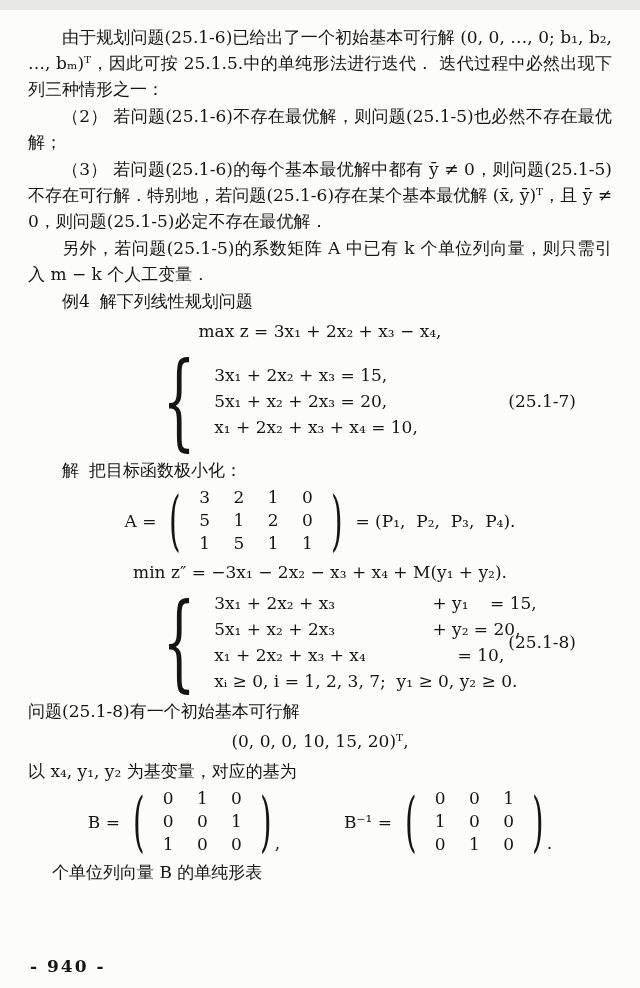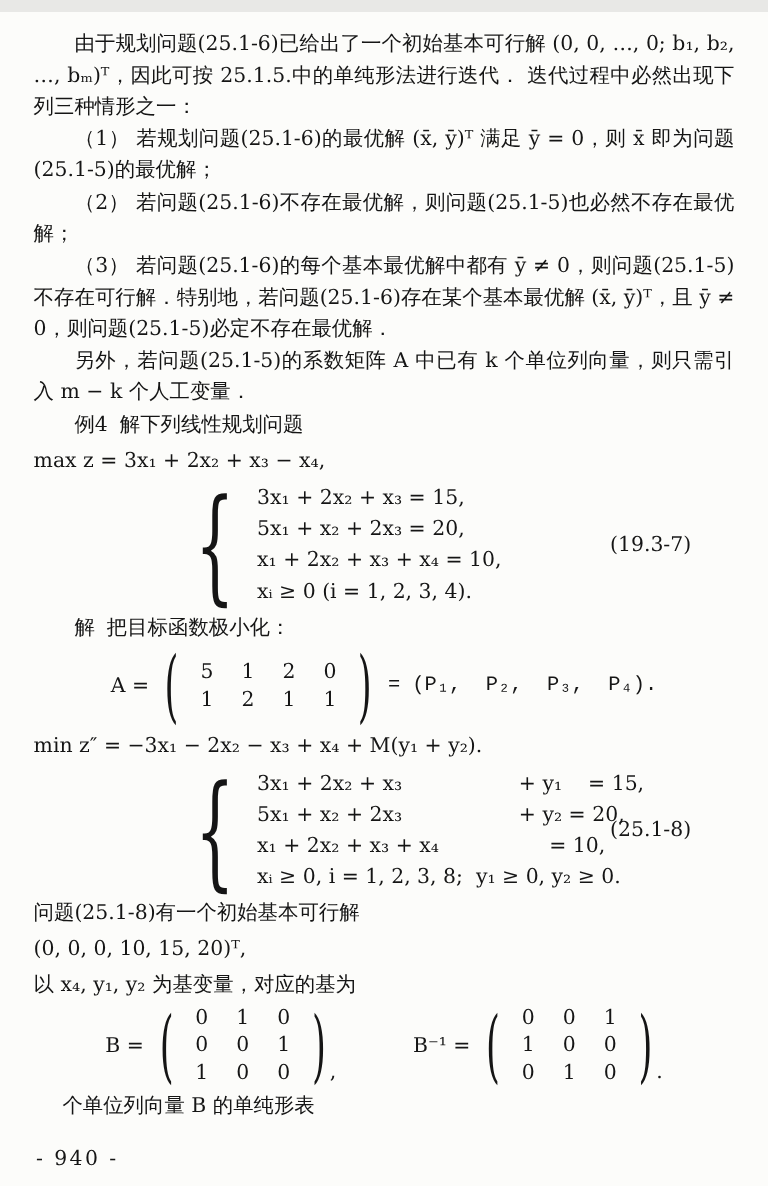--- a/index.html
+++ b/index.html
@@ -11,103 +11,102 @@
     font-family: "DejaVu Serif", "DejaVu Sans", serif;
     font-size: 17px;
     position: relative;
     box-sizing: border-box;
     padding: 14px 28px 0 28px;
     overflow: hidden;
   }
   .para { margin: 0 0 1px 0; line-height: 26px; text-align: justify; }
   .indent { text-indent: 2em; }
   .ex-label { font-weight: normal; margin-right: 10px; }
-  .center { text-align: left; }
+  .center { text-align: center; }
   .eq { line-height: 28px; margin: 3px 0; white-space: pre; }
 
   .system { position: relative; display: flex; align-items: center; margin: 4px 0 4px 118px; }
   .brace {
     font-size: 104px; line-height: 1; display: inline-block;
     transform: scaleX(0.5); transform-origin: center;
     font-weight: 300; margin-right: 2px;
   }
   .syslines { display: flex; flex-direction: column; }
   .eqline { line-height: 26px; white-space: pre; }
   .eq-label { position: absolute; right: 36px; top: 50%; transform: translateY(-50%); white-space: pre; }
 
   .mathrow { display: flex; align-items: center; justify-content: center; margin: 3px 0; line-height: 22px; }
   .mlhs { margin-right: 6px; white-space: pre; }
-  .mrhs { margin-left: 6px; white-space: pre; font-family: Liberation Mono, monospace; }
+  .mrhs { margin-left: 6px; white-space: pre; }
   .paren {
     font-size: 66px; line-height: 1; display: inline-block;
     transform: scaleX(0.45); transform-origin: center; font-weight: 300;
   }
   .mrows { display: inline-flex; flex-direction: column; padding: 0 2px; }
   .mrow { text-align: center; letter-spacing: 9px; line-height: 23px; padding-left: 9px; white-space: pre; }
   .mcomma { align-self: flex-end; padding-bottom: 2px; margin-left: -4px; }
   .bgap { width: 64px; }
   .smallindent { margin-left: 24px; }
-  .page-number { position: absolute; left: 30px; bottom: 22px; letter-spacing: 2px; font-weight: normal; }
+  .page-number { position: absolute; left: 30px; bottom: 22px; letter-spacing: 2px; font-weight: bold; }
 </style>
 </head>
 <body>
 
 <div class="page">
 
   <p class="para indent">由于规划问题(25.1-6)已给出了一个初始基本可行解 (0, 0, …, 0; b₁, b₂, …, bₘ)ᵀ，因此可按 25.1.5.中的单纯形法进行迭代． 迭代过程中必然出现下列三种情形之一：</p>
 
-  <p class="para indent">（1） 若规划问题(25.1-6)的最优解 (x̄, ȳ)ᵀ 满足 ȳ = 0，则 x̄ 即为问题(25.1-5)的最优解；</p>
   <p class="para indent">（2） 若问题(25.1-6)不存在最优解，则问题(25.1-5)也必然不存在最优解；</p>
   <p class="para indent">（3） 若问题(25.1-6)的每个基本最优解中都有 ȳ ≠ 0，则问题(25.1-5)不存在可行解．特别地，若问题(25.1-6)存在某个基本最优解 (x̄, ȳ)ᵀ，且 ȳ ≠ 0，则问题(25.1-5)必定不存在最优解．</p>
 
   <p class="para indent">另外，若问题(25.1-5)的系数矩阵 A 中已有 k 个单位列向量，则只需引入 m − k 个人工变量．</p>
 
   <p class="para indent">
     <span class="ex-label">例4</span><span>解下列线性规划问题</span>
   </p>
 
   <div class="eq center">max z = 3x₁ + 2x₂ + x₃ − x₄,</div>
 
   <div class="system">
     <span class="brace">{</span>
     <div class="syslines">
       <div class="eqline">3x₁ + 2x₂ + x₃ = 15,</div>
       <div class="eqline">5x₁ + x₂ + 2x₃ = 20,</div>
       <div class="eqline">x₁ + 2x₂ + x₃ + x₄ = 10,</div>
-      <div class="eqline">xᵢ ≥ 0 (i = 1, 2, 3, 4).</div>
     </div>
-    <span class="eq-label">(19.3-7)</span>
+    <span class="eq-label">(25.1-7)</span>
   </div>
 
   <p class="para indent">
     <span class="ex-label">解</span><span>把目标函数极小化：</span>
   </p>
 
 
   <div class="mathrow">
     <span class="mlhs">A =</span>
     <span class="paren">(</span>
     <span class="mrows">
+      <span class="mrow">3 2 1 0</span>
       <span class="mrow">5 1 2 0</span>
-      <span class="mrow">1 2 1 1</span>
+      <span class="mrow">1 5 1 1</span>
     </span>
     <span class="paren">)</span>
     <span class="mrhs">= (P₁,  P₂,  P₃,  P₄).</span>
   </div>
 
 
   <div class="eq center">min z″ = −3x₁ − 2x₂ − x₃ + x₄ + M(y₁ + y₂).</div>
 
   <div class="system">
     <span class="brace">{</span>
     <div class="syslines">
       <div class="eqline">3x₁ + 2x₂ + x₃                  + y₁    = 15,</div>
       <div class="eqline">5x₁ + x₂ + 2x₃                  + y₂ = 20,</div>
       <div class="eqline">x₁ + 2x₂ + x₃ + x₄                 = 10,</div>
-      <div class="eqline">xᵢ ≥ 0, i = 1, 2, 3, 8;  y₁ ≥ 0, y₂ ≥ 0.</div>
+      <div class="eqline">xᵢ ≥ 0, i = 1, 2, 3, 7;  y₁ ≥ 0, y₂ ≥ 0.</div>
     </div>
     <span class="eq-label">(25.1-8)</span>
   </div>
 
   <p class="para">问题(25.1-8)有一个初始基本可行解</p>
   <div class="eq center">(0, 0, 0, 10, 15, 20)ᵀ,</div>
   <p class="para">以 x₄, y₁, y₂ 为基变量，对应的基为</p>
 
   <div class="mathrow">
     <span class="mlhs">B =</span>

